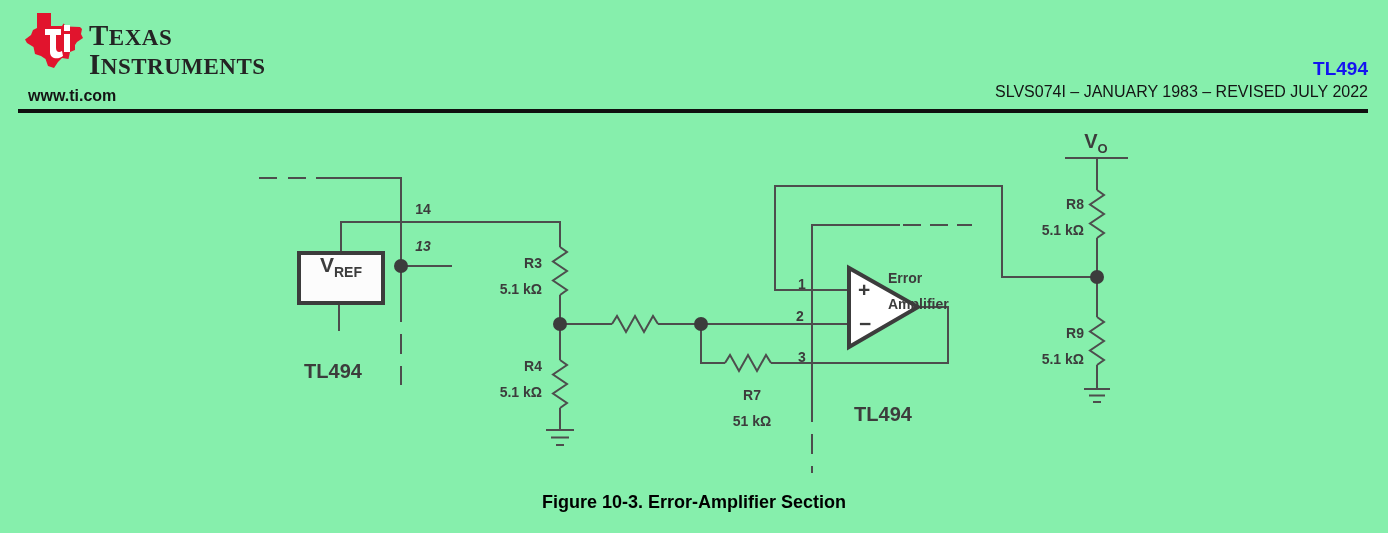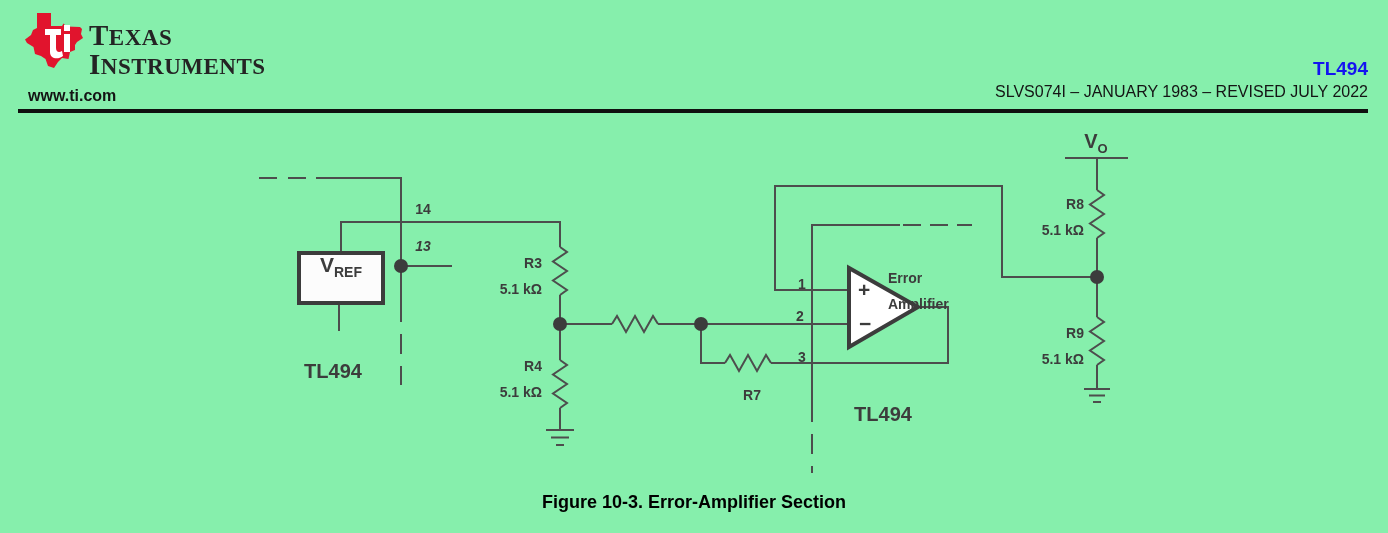--- a/index.html
+++ b/index.html
@@ -137,20 +137,21 @@
   <div class="lbl ra" style="left:392px;top:250px;width:150px;">
     <div>R3</div>
     <div>5.1 kΩ</div>
   </div>
   <div class="lbl ra" style="left:392px;top:353px;width:150px;">
     <div>R4</div>
     <div>5.1 kΩ</div>
   </div>
   <div class="lbl ca" style="left:692px;top:382px;width:120px;">
     <div>R7</div>
+    <div>51 kΩ</div>
   </div>
   <div class="lbl ra" style="left:954px;top:191px;width:130px;">
     <div>R8</div>
     <div>5.1 kΩ</div>
   </div>
   <div class="lbl ra" style="left:954px;top:320px;width:130px;">
     <div>R9</div>
     <div>5.1 kΩ</div>
   </div>
 

